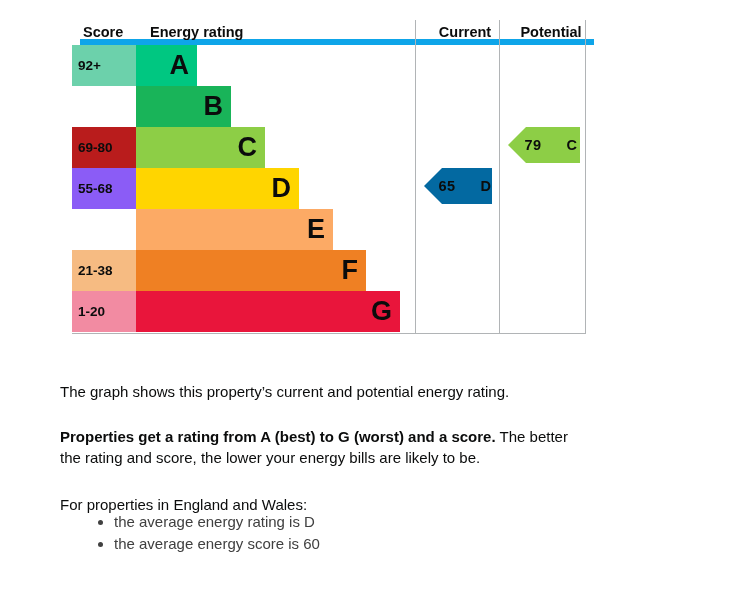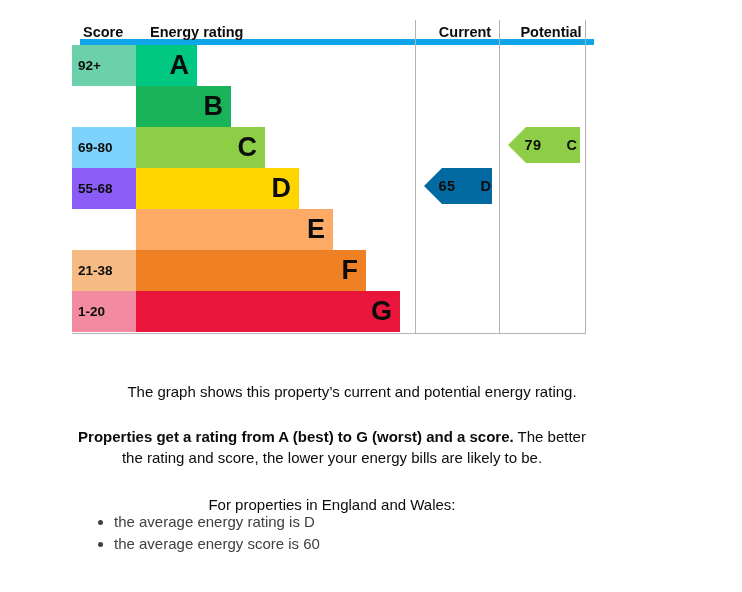--- a/index.html
+++ b/index.html
@@ -148,26 +148,25 @@
     left: 436px;
     top: 107px;
     width: 72px;
   }
   .arrow-score { margin-right: 25px; }
   .arrow-letter { }
 
   
   .copy {
     position: absolute;
-    left: 72px;
+    left: 60px;
     font-family: "Liberation Sans", sans-serif;
     font-size: 15px;
     line-height: 21px;
     color: #0b0c0c;
-    text-align: center;
   }
   #para-graph-shows { top: 366px; width: 560px; }
   #para-rating      { top: 411px; width: 520px; }
   #para-rating b    { font-weight: bold; }
   #para-england     { top: 479px; width: 520px; }
 
   #list-averages {
     position: absolute;
     left: 88px;
     top: 511px;
@@ -203,21 +202,21 @@
         </div>
       </div>
 
       <div class="band-row" style="top:41px;">
         <div class="band-bar" style="width: 95px; background: rgb(25, 180, 89);">
           <span class="band-letter">B</span>
         </div>
       </div>
 
       <div class="band-row" style="top:82px;">
-        <div class="score-cell" style="background: #7dd3fc;">69-80</div>
+        <div class="score-cell" style="background: #b91c1c;">69-80</div>
         <div class="band-bar" style="width: 129px; background: rgb(141, 206, 70);">
           <span class="band-letter">C</span>
         </div>
       </div>
 
       <div class="band-row" style="top:123px;">
         <div class="score-cell" style="background: #8b5cf6;">55-68</div>
         <div class="band-bar" style="width: 163px; background: rgb(255, 213, 0);">
           <span class="band-letter">D</span>
         </div>

